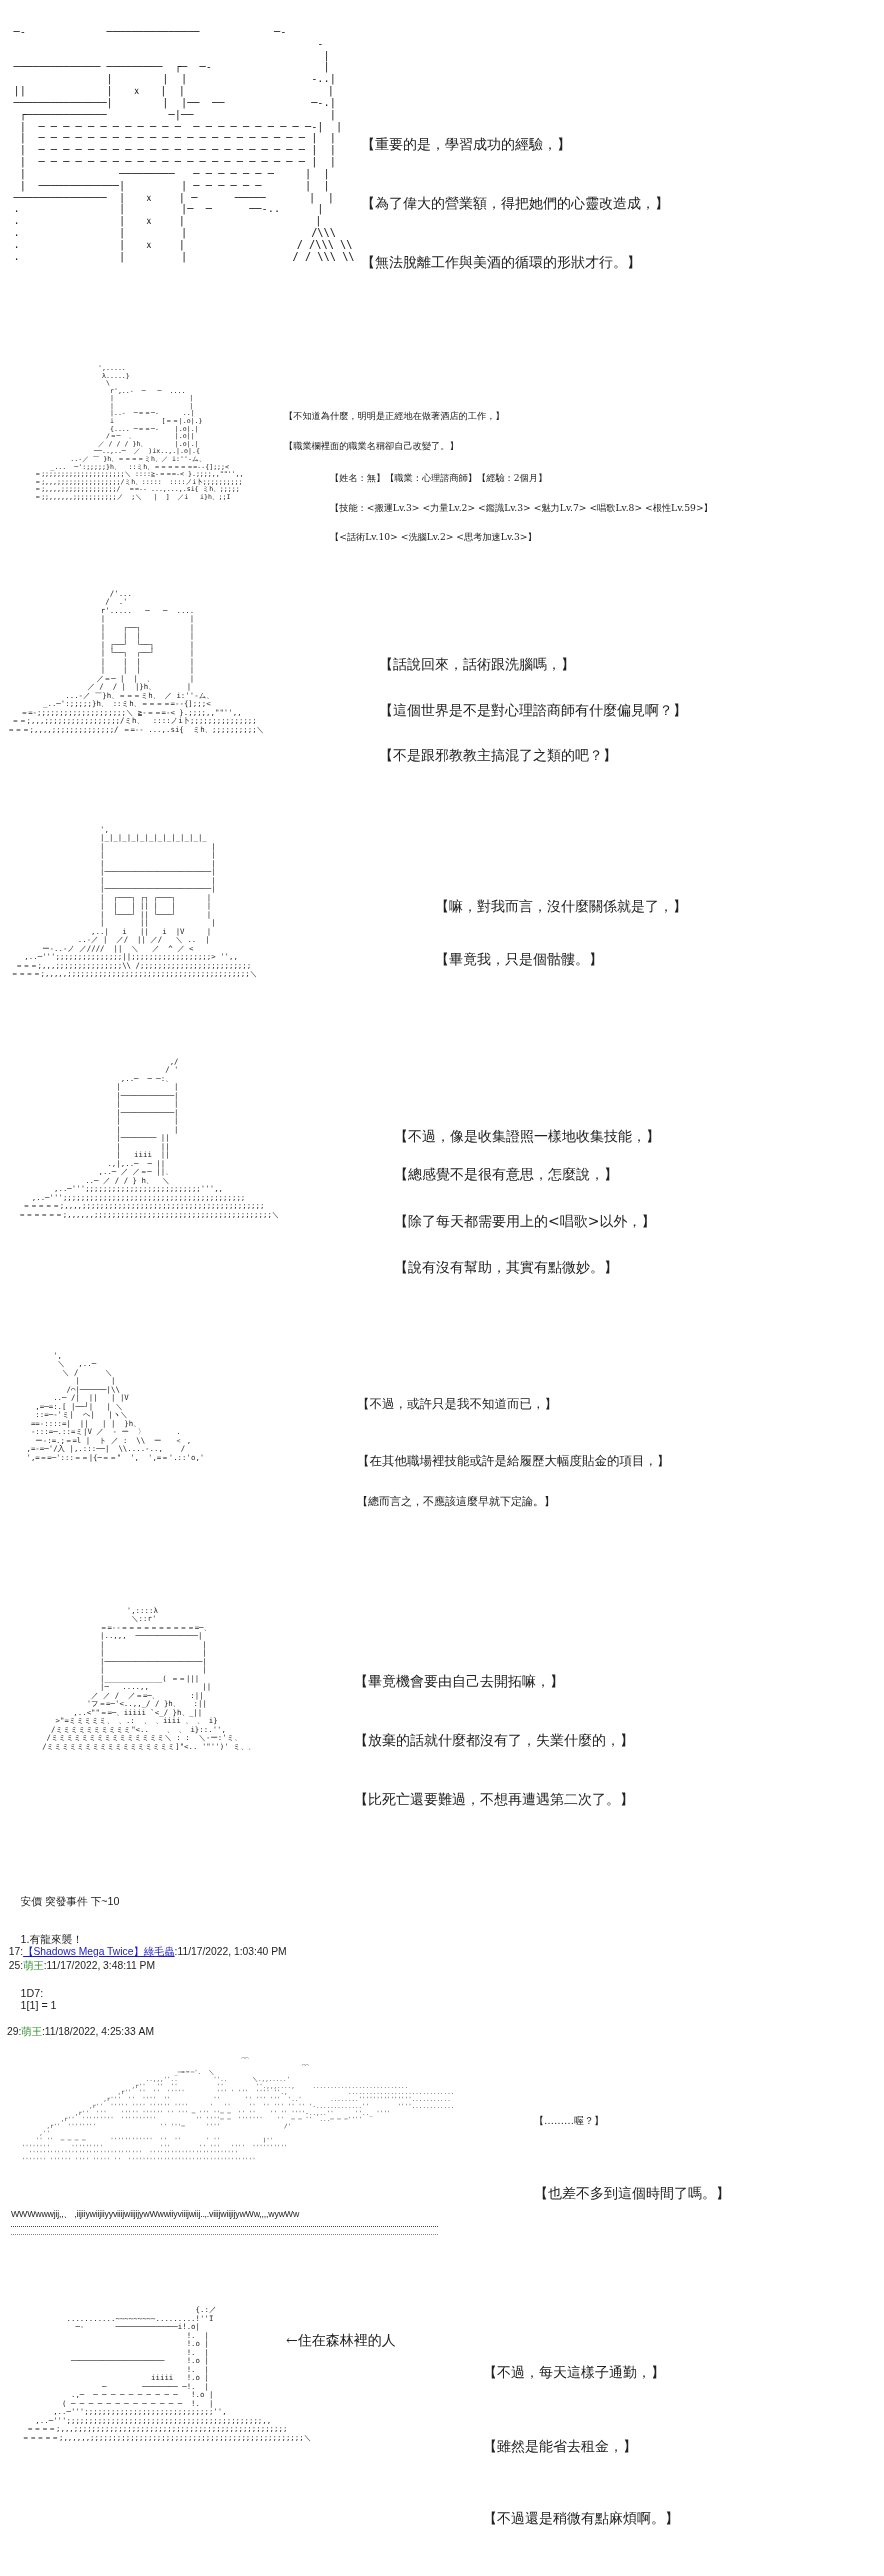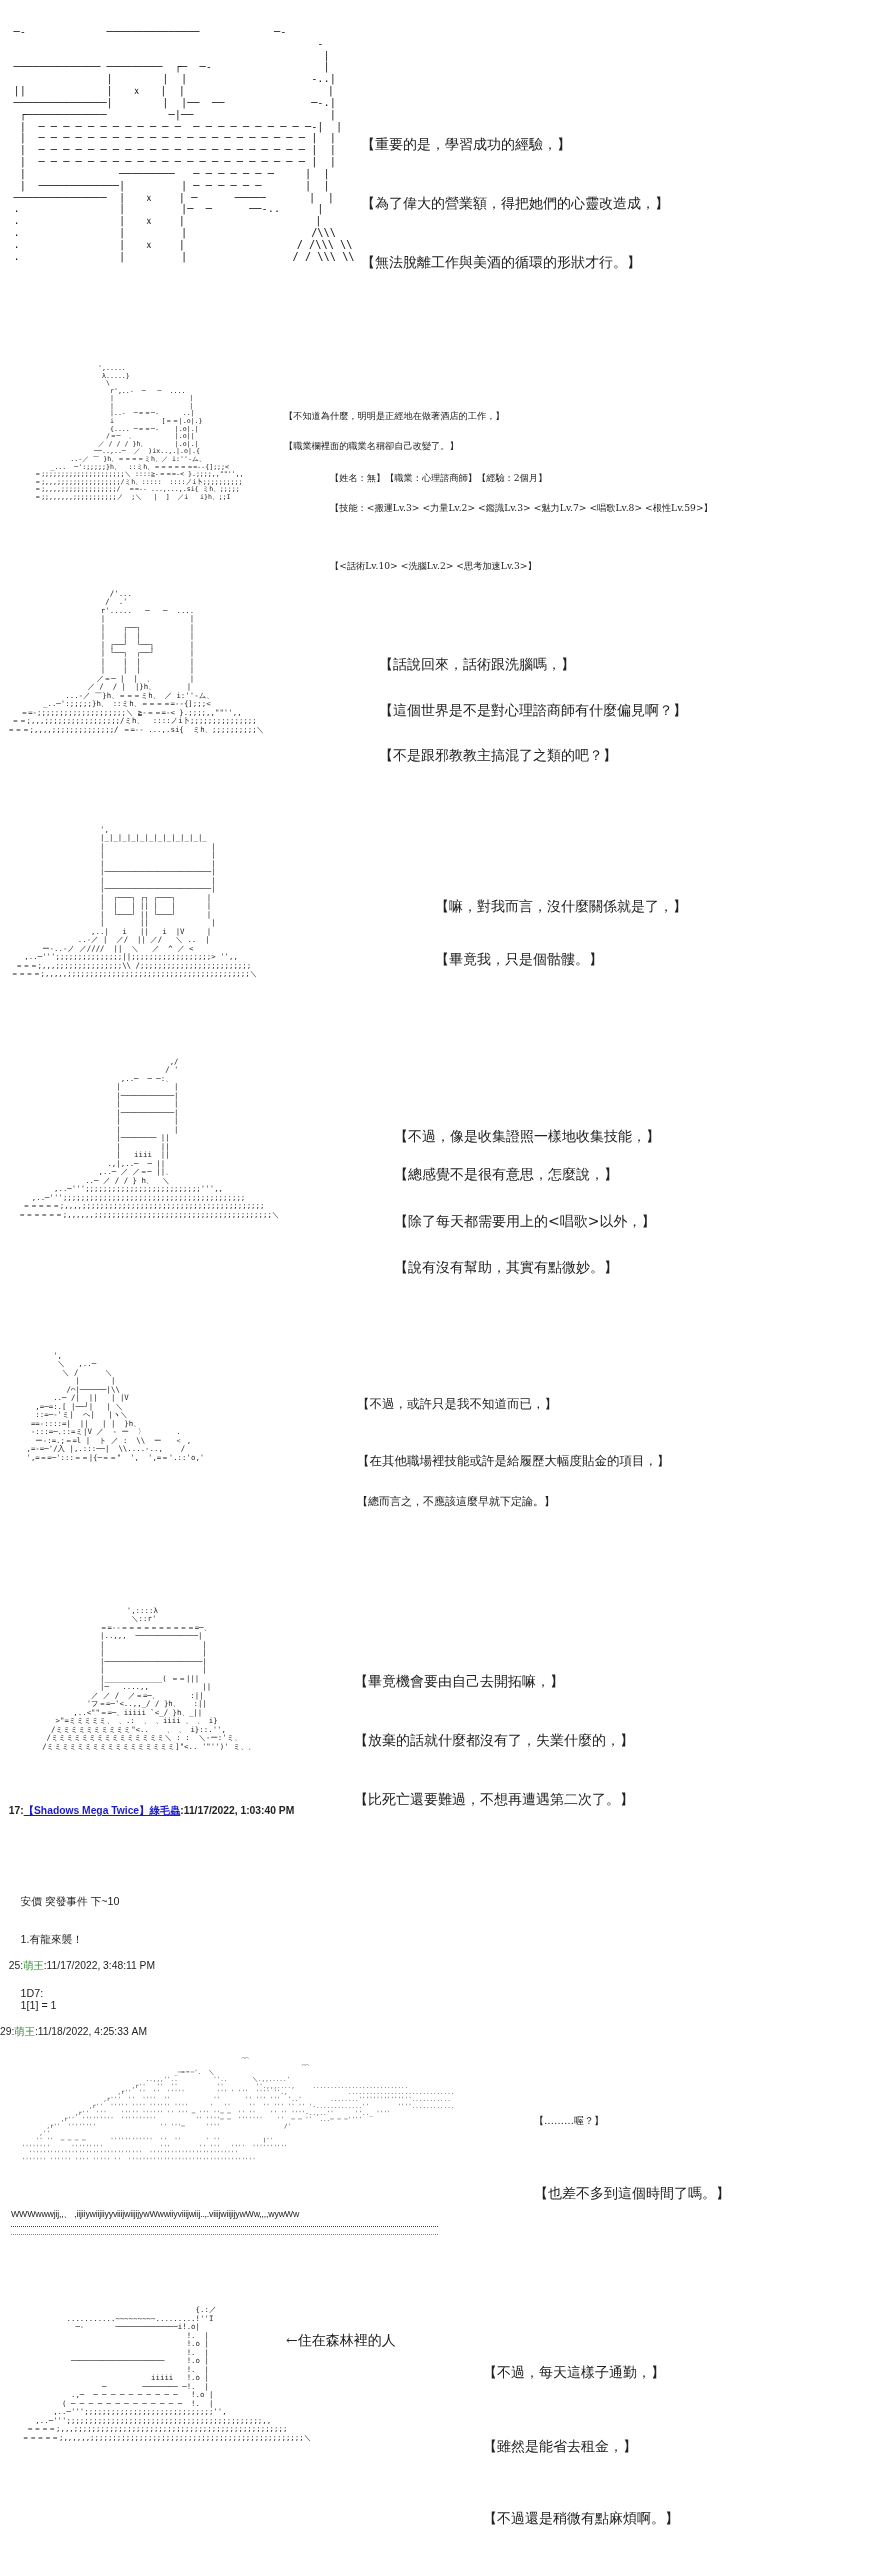--- a/index.html
+++ b/index.html
@@ -78,21 +78,21 @@
      ＝;,,,,;;;;;;;;;;;;;;/  ＝=-- ...,...,.si{ ミh、;;;;;
      ＝;;,,,,,,;;;;;;;;;;;ノ  ;＼   |  ]  ／i   i}h、;;I
 </pre>
 <div class="dlg small" style="left:284px; top:56px;">
   <div class="dlg-line" style="top:0;">【不知道為什麼，明明是正經地在做著酒店的工作，】</div>
   <div class="dlg-line" style="top:29.5px;">【職業欄裡面的職業名稱卻自己改變了。】</div>
 </div>
 <div class="dlg small" style="left:330px; top:118px;">
   <div class="dlg-line" style="top:0;">【姓名：無】【職業：心理諮商師】【經驗：2個月】</div>
   <div class="dlg-line" style="top:29.5px;">【技能：&lt;搬運Lv.3&gt; &lt;力量Lv.2&gt; &lt;鑑識Lv.3&gt; &lt;魅力Lv.7&gt; &lt;唱歌Lv.8&gt; &lt;根性Lv.59&gt;】</div>
-  <div class="dlg-line" style="top:59px;margin-top:29px;">【&lt;話術Lv.10&gt; &lt;洗腦Lv.2&gt; &lt;思考加速Lv.3&gt;】</div>
+  <div class="dlg-line" style="top:59px;">【&lt;話術Lv.10&gt; &lt;洗腦Lv.2&gt; &lt;思考加速Lv.3&gt;】</div>
 </div>
 </div>
 
 <div class="panel" style="top:575px; height:228px;">
 <pre class="art" style="left:7.4px; top:14.7px; font-size:7.4px;">                       /'...
                       /  .'
                      r'.....   ─   ─  ....
                      |                   |
                      |    ┌──┐           |
                      |    |  |           |
@@ -213,32 +213,32 @@
 </pre>
 <div class="dlg big" style="left:354px; top:81px;">
   <div class="dlg-line" style="top:0;">【畢竟機會要由自己去開拓嘛，】</div>
   <div class="dlg-line" style="top:59px;">【放棄的話就什麼都沒有了，失業什麼的，】</div>
   <div class="dlg-line" style="top:118px;">【比死亡還要難過，不想再遭遇第二次了。】</div>
 </div>
 </div>
 
 <div class="post-body" style="left:20.6px; top:1879px;margin-top:16px;">安價 突發事件 下~10</div>
 
-<div class="post" style="left:8.8px; top:1804px;font-weight:bold;">
+<div class="post" style="left:8.8px; top:1945px;">
   <span class="post-num">17</span><span>:</span><a class="post-name-link">【Shadows Mega Twice】綠毛蟲</a><span>:</span><span>11/17/2022, 1:03:40 PM</span>
 </div>
 <div class="post-body" style="left:20.6px; top:1933px;">1.有龍來襲！</div>
 
 <div class="post" style="left:8.8px; top:1959px;">
   <span class="post-num">25</span><span>:</span><span class="post-name-green">萌王</span><span>:</span><span>11/17/2022, 3:48:11 PM</span>
 </div>
 <div class="post-body" style="left:20.6px; top:1987px; line-height:1.15;">1D7:
 1[1] = 1</div>
 
-<div class="post" style="left:0; top:2025px;">
+<div class="post" style="left:7px; top:2025px;">
   <span class="post-num">29</span><span>:</span><span class="post-name-green">萌王</span><span>:</span><span>11/18/2022, 4:25:33 AM</span>
 </div>
 
 <div class="panel" style="top:2048px; height:228px;">
 <pre class="art" style="left:11px; top:7.4px; font-size:5.9px; color:#333;">                                                                 ⌒⌒
                                                                                   ⌒⌒
                                               _─=＝─'.  ＼
                                       ..,,,''..          ''..       ＼.,,.....'
                                   ,r''   ''  ''           ''         ''.,,,....,     ...........................
                               ,r''  ''  ''  '''''         ''' ' '''  '''' ''.,                 ..............................

